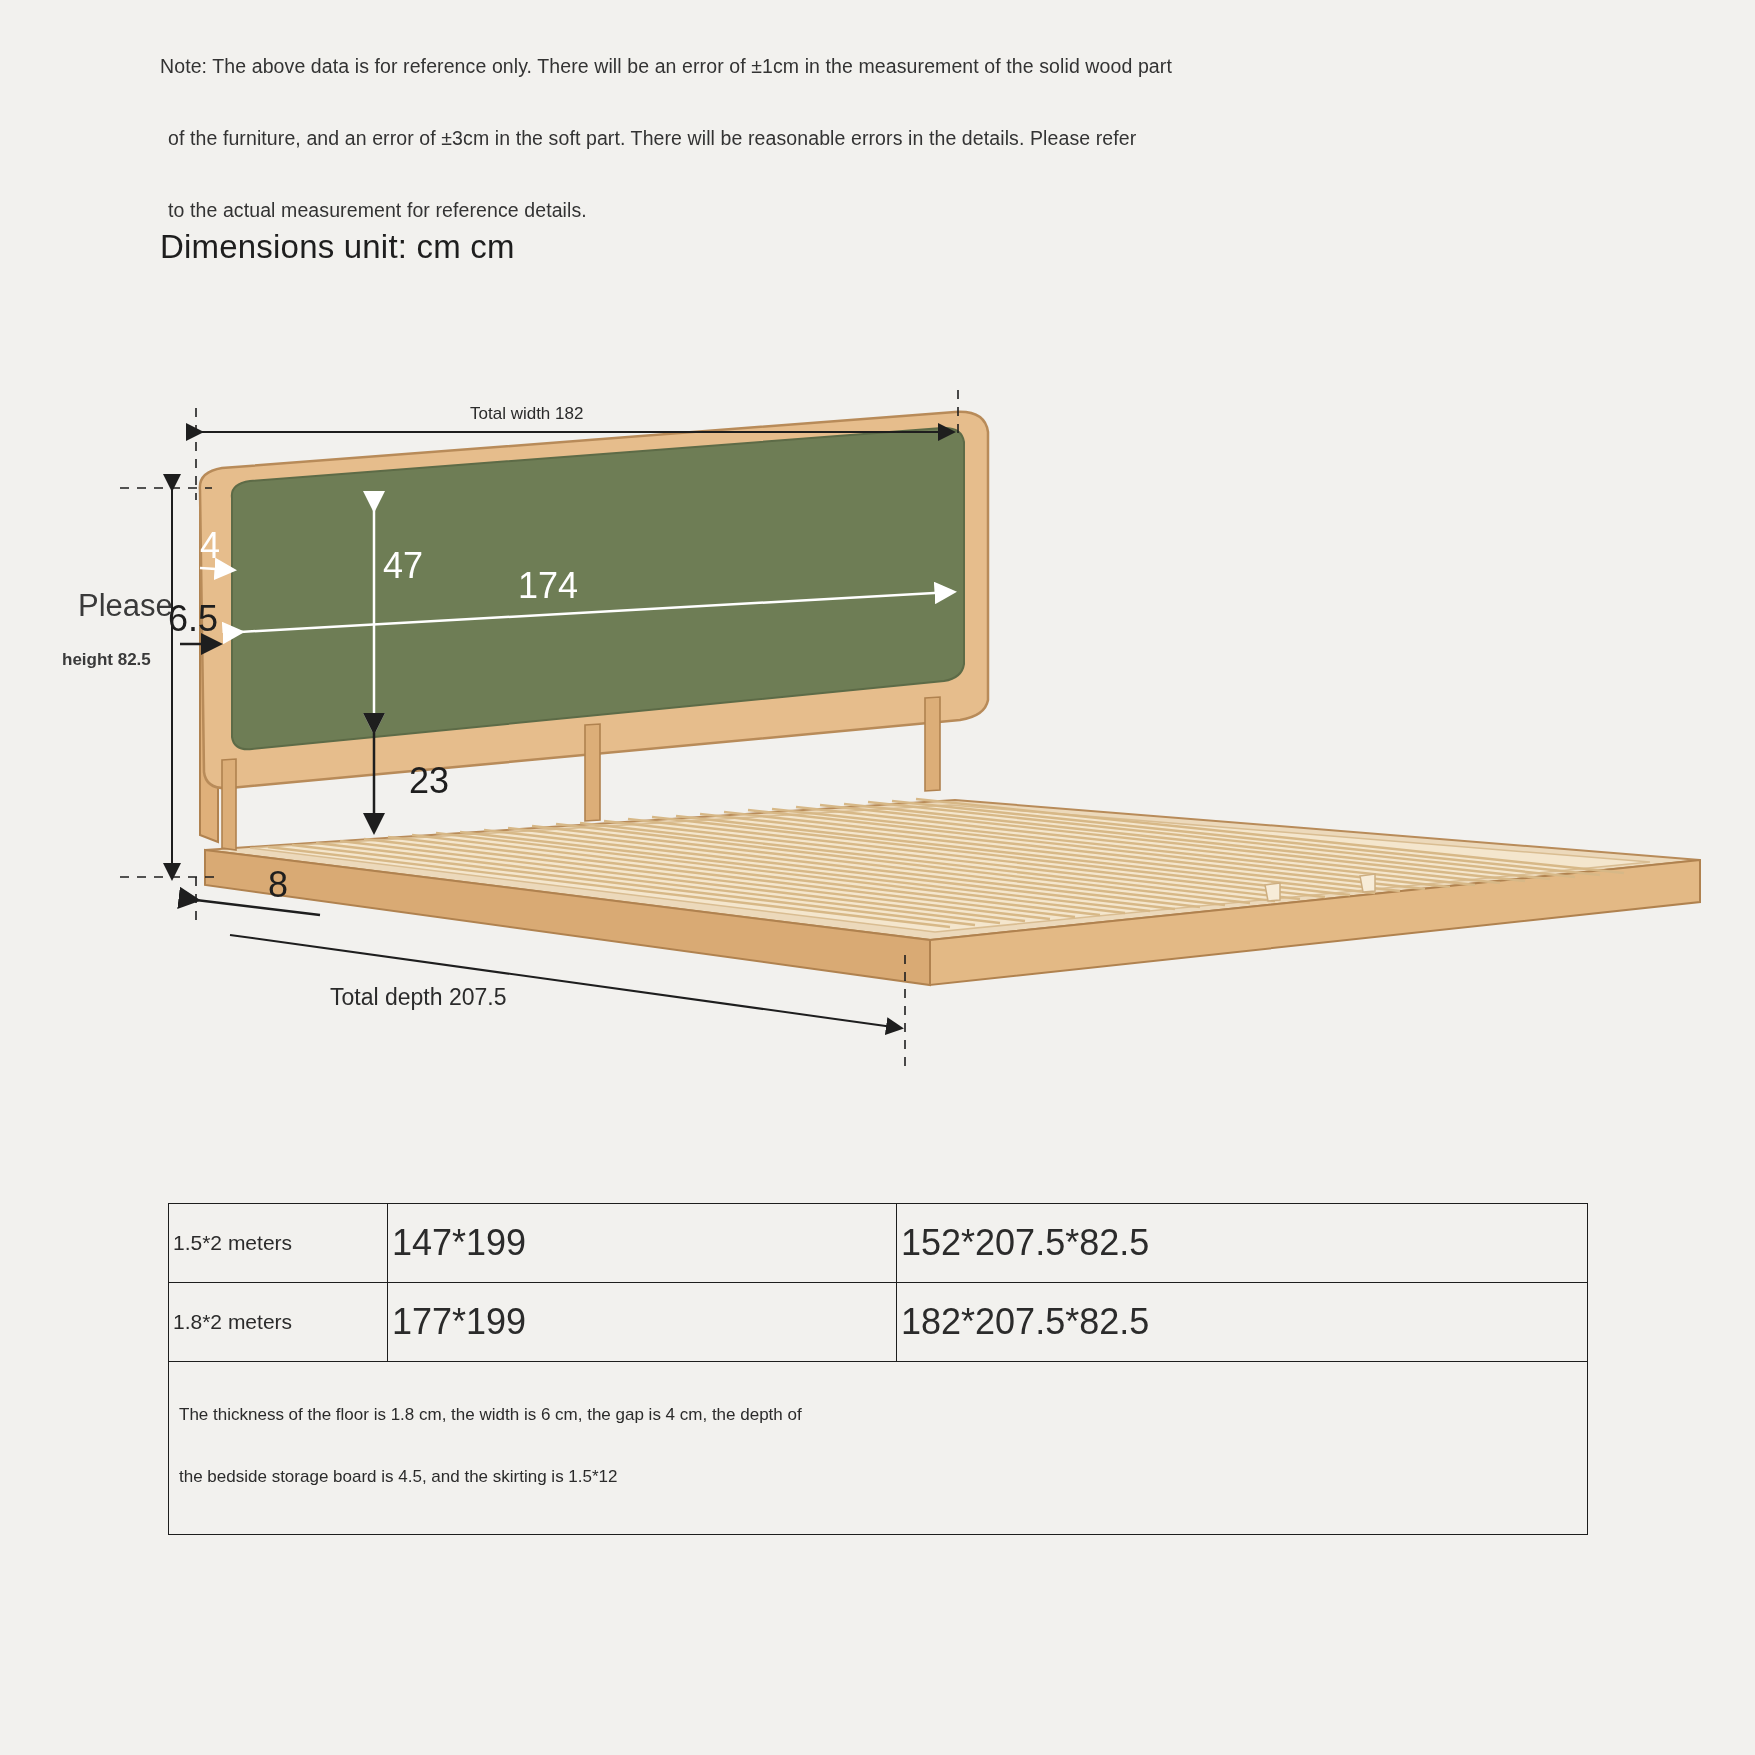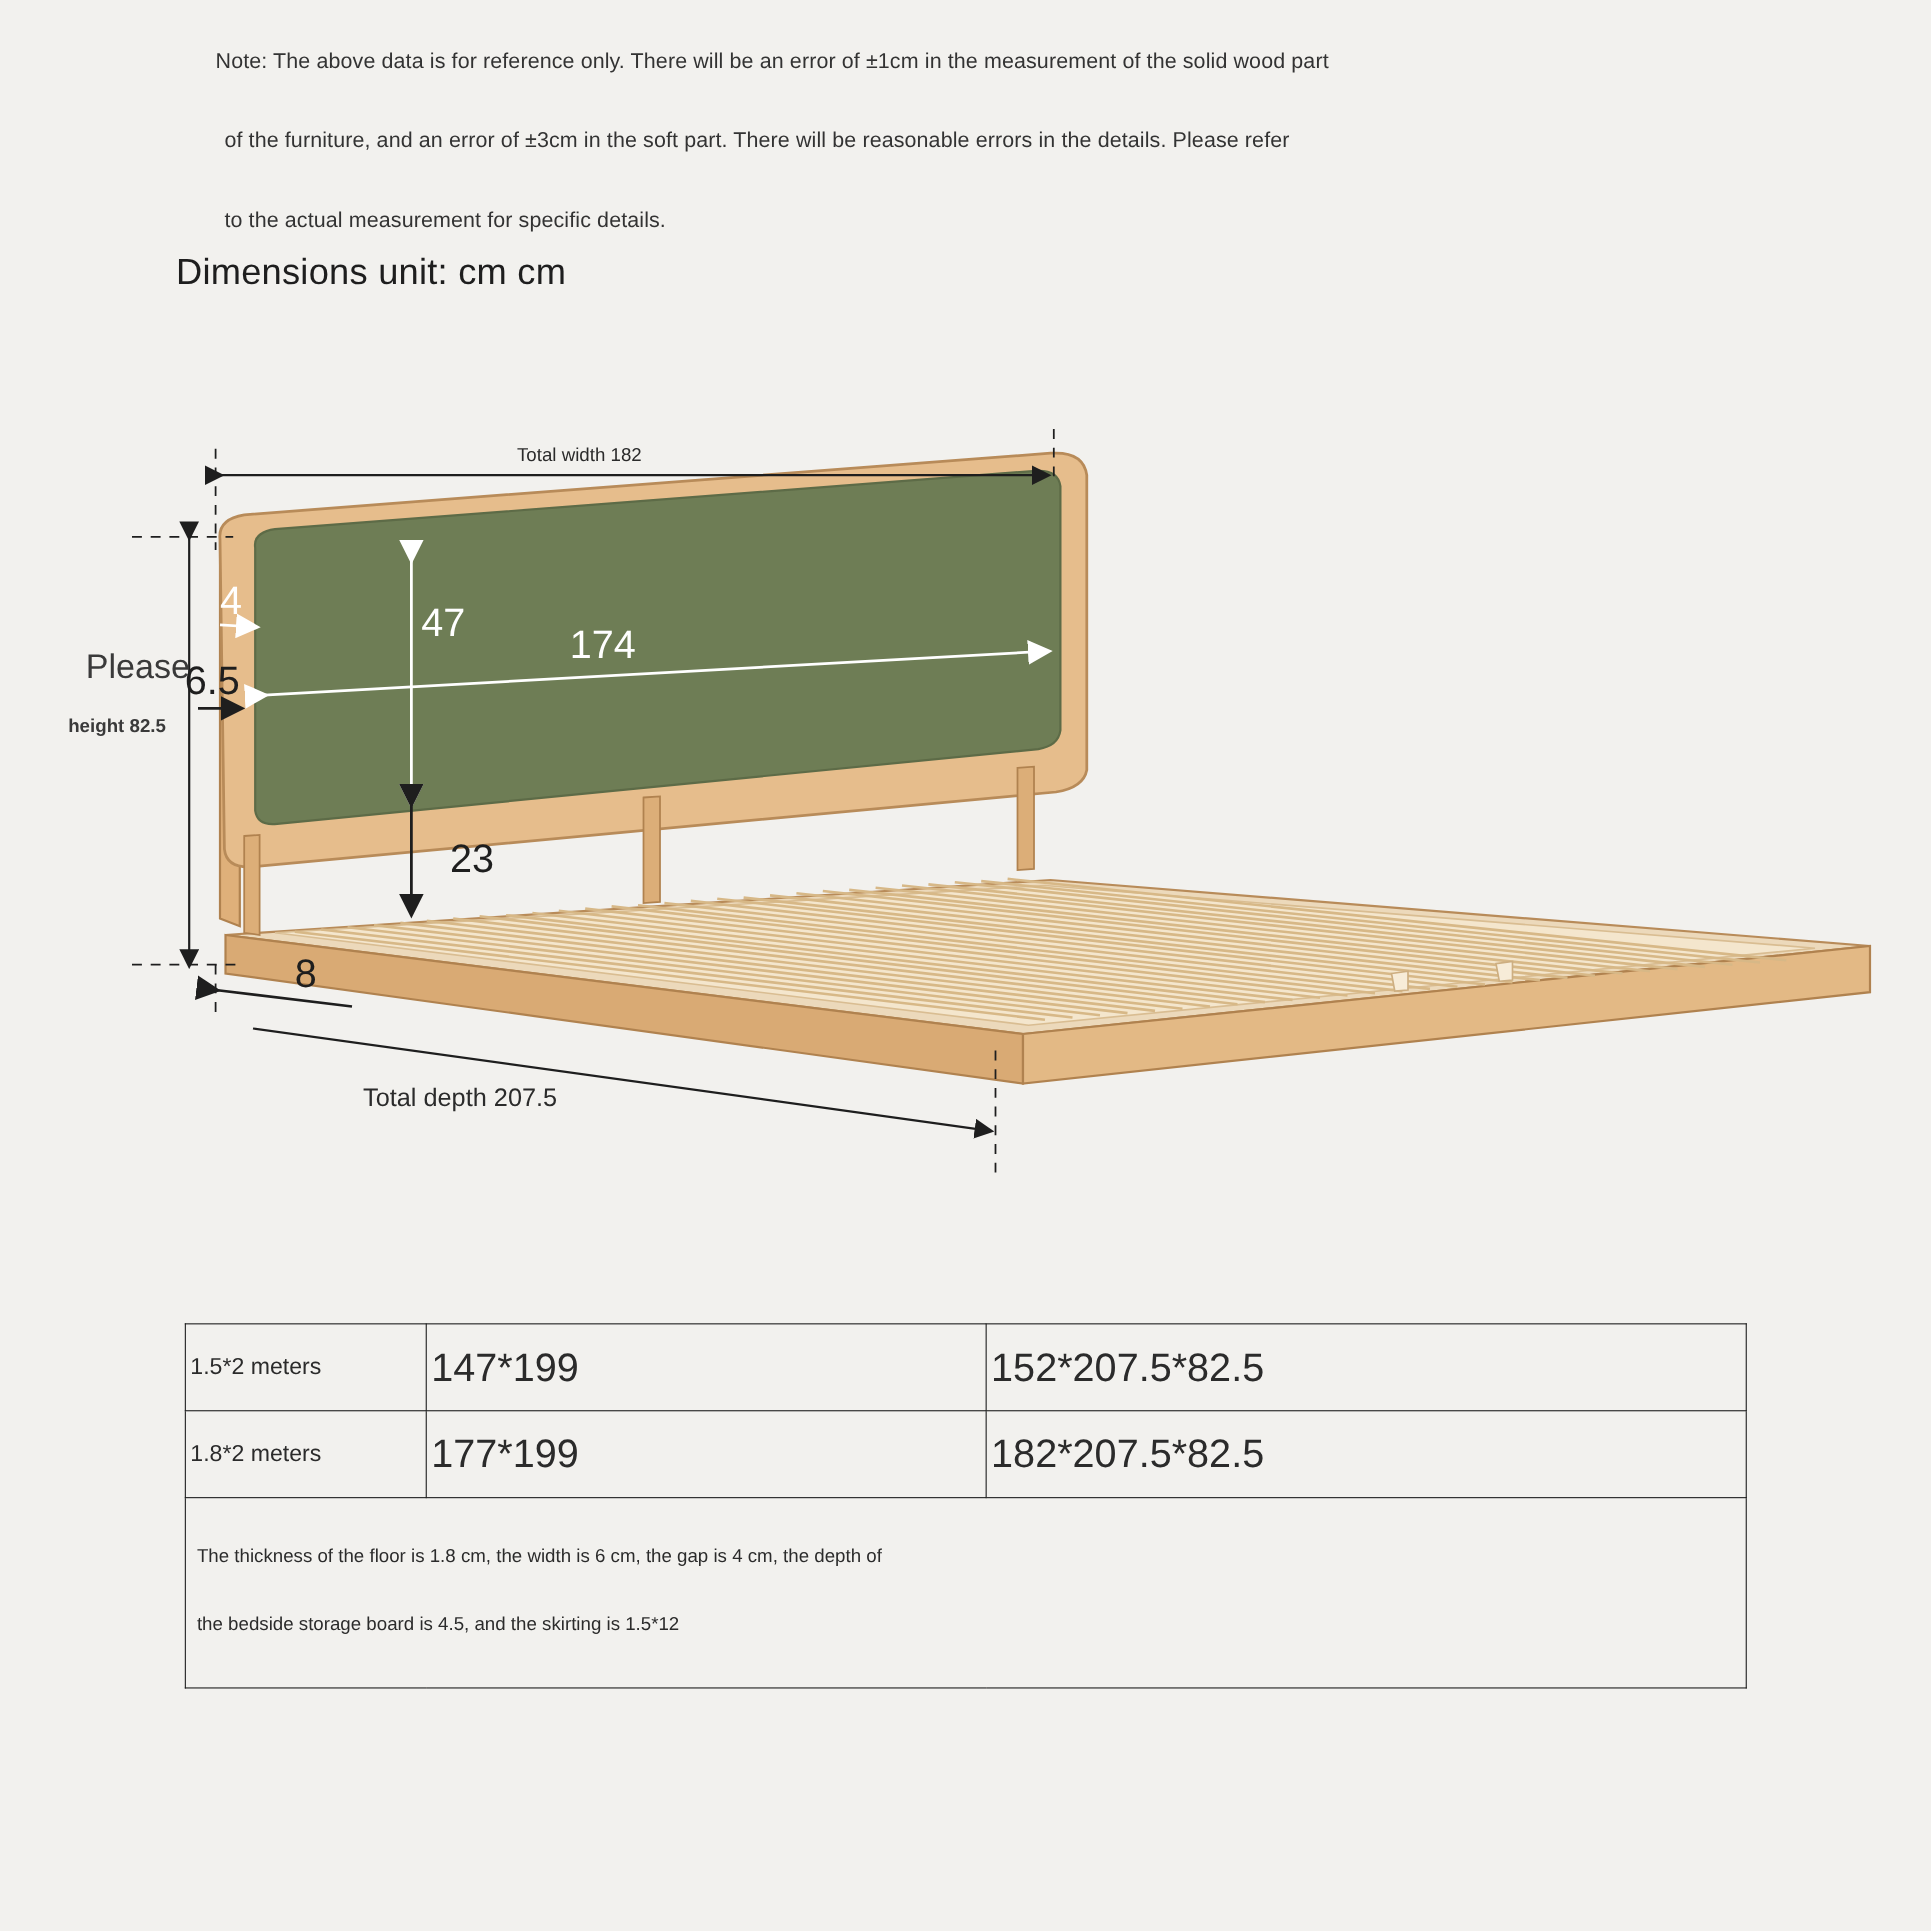--- a/index.html
+++ b/index.html
@@ -13,23 +13,22 @@
     font-family: "Liberation Sans", sans-serif;
     color: #2b2b2b;
     position: relative;
     overflow: hidden;
   }
 
   
   .notes {
     position: absolute;
     left: 160px;
-    top: 20px;
+    top: 30px;
     width: 1360px;
-    margin-left: 36px;
   }
   .note-line {
     font-size: 19.5px;
     line-height: 72px;
     color: #333;
     letter-spacing: 0.1px;
   }
   .note-line.indent { padding-left: 8px; }
 
   .dim-unit {
@@ -103,21 +102,21 @@
     padding: 22px 10px 26px;
     color: #2b2b2b;
   }
 </style>
 </head>
 <body>
 
 <div class="notes">
   <div class="note-line">Note: The above data is for reference only. There will be an error of ±1cm in the measurement of the solid wood part</div>
   <div class="note-line indent">of the furniture, and an error of ±3cm in the soft part. There will be reasonable errors in the details. Please refer</div>
-  <div class="note-line indent">to the actual measurement for specific details.</div>
+  <div class="note-line indent">to the actual measurement for reference details.</div>
 </div>
 <div class="dim-unit">Dimensions unit: cm cm</div>
 
 <div class="diagram">
   <svg width="1755" height="740" viewBox="0 0 1755 740">
 
     <polygon points="205,470 955,420 1700,480 930,560" fill="#ecd9bb" stroke="#b88b59" stroke-width="2"></polygon>
 
     <polygon points="205,470 930,560 930,605 205,505" fill="#d9aa74" stroke="#b0824f" stroke-width="2"></polygon>
 

